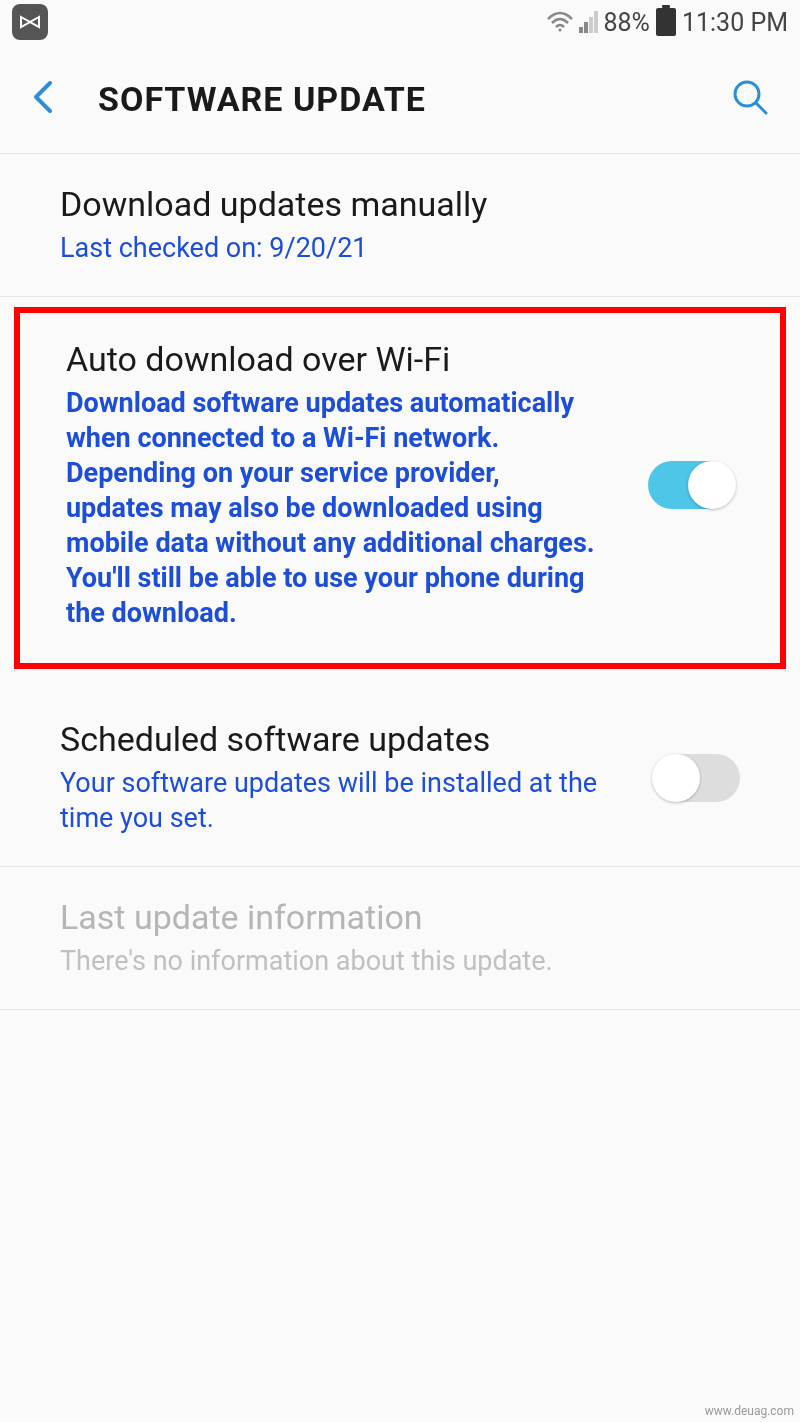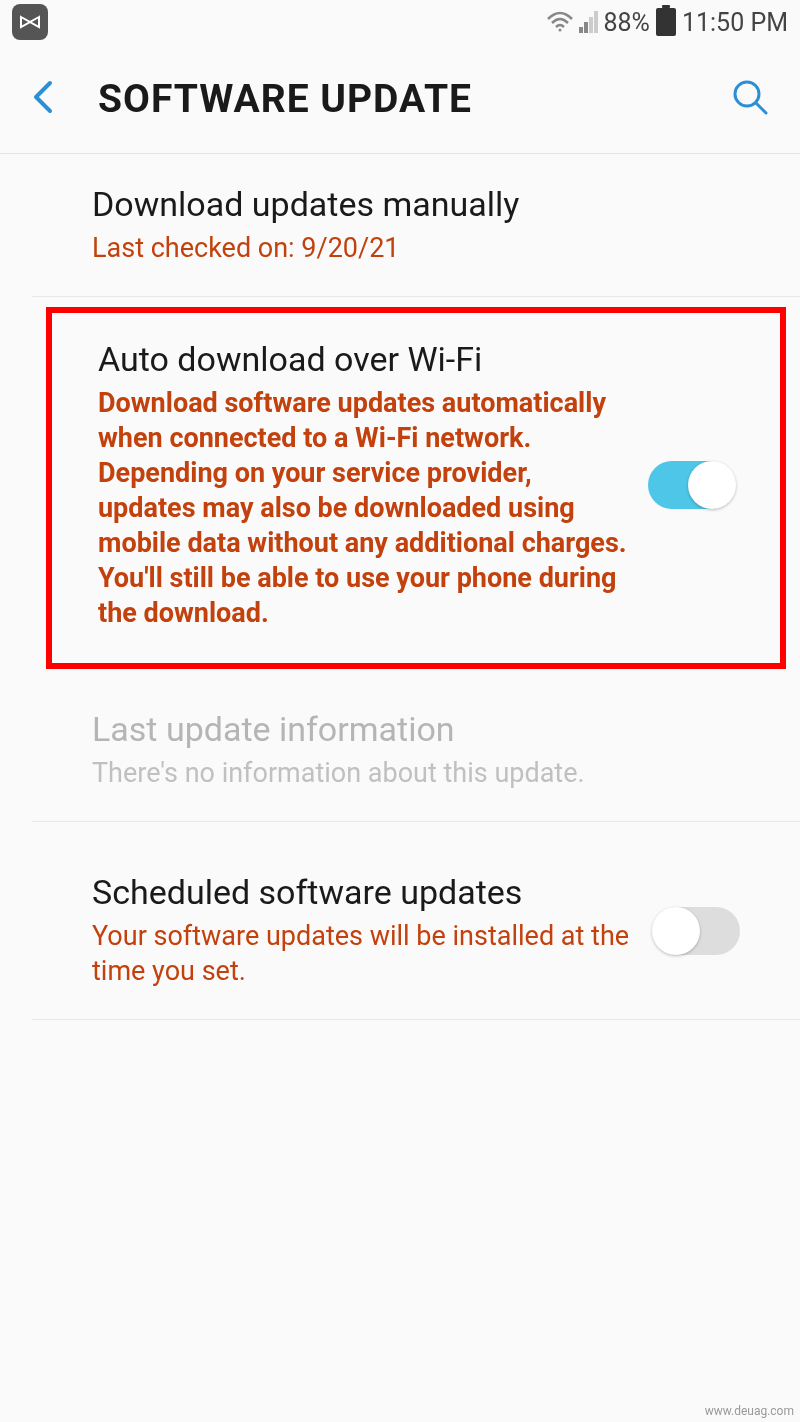--- a/index.html
+++ b/index.html
@@ -75,52 +75,51 @@
       padding: 0 30px;
       border-bottom: 1px solid #e5e5e5;
       background: #fafafa;
     }
     .back-btn {
       color: #2c8fd6;
       margin-right: 40px;
     }
     .header-title {
       flex: 1;
-      font-size: 39px;
+      font-size: 34px;
       font-weight: 700;
       letter-spacing: 1px;
       color: #1a1a1a;
     }
     .search-btn {
       color: #2c8fd6;
     }
     .content {
       padding: 0;
-      margin-left: 32px;
     }
     .setting-row {
       padding: 30px 60px 30px 60px;
       border-bottom: 1px solid #e8e8e8;
       display: flex;
       align-items: center;
       justify-content: space-between;
     }
     .setting-text {
       flex: 1;
       padding-right: 20px;
     }
     .setting-title {
       font-size: 34px;
       color: #1a1a1a;
       margin-bottom: 6px;
       line-height: 1.2;
     }
     .setting-subtitle {
       font-size: 27px;
-      color: #c2410c;
+      color: #1d4ed8;
       line-height: 1.3;
     }
     .highlighted {
       border: 6px solid #f00;
       margin: 10px 14px;
       padding: 26px 46px 32px 46px;
       border-bottom: 6px solid #f00;
     }
     .highlighted .setting-subtitle {
       max-width: 530px;
@@ -202,21 +201,21 @@
     <div class="signal-icon">
       <div class="signal-bar" style="height:6px;"></div>
       <div class="signal-bar" style="height:11px;"></div>
       <div class="signal-bar" style="height:16px;background:#ccc;"></div>
       <div class="signal-bar" style="height:22px;background:#ccc;"></div>
     </div>
     <span>88%</span>
     <div class="battery">
         <div class="battery-fill"></div>
       </div>
-    <span>11:50 PM</span>
+    <span>11:30 PM</span>
   </div>
 </div>
 
 <div class="header">
   <div class="back-btn">
     <svg width="28" height="40" viewBox="0 0 28 40">
       <path d="M20 6 L6 20 L20 34" stroke="#2c8fd6" stroke-width="4" fill="none" stroke-linecap="round" stroke-linejoin="round"></path>
     </svg>
   </div>
   <div class="header-title">SOFTWARE UPDATE</div>
@@ -240,32 +239,32 @@
   <div class="setting-row highlighted">
     <div class="setting-text">
       <div class="setting-title">Auto download over Wi-Fi</div>
       <div class="setting-subtitle">Download software updates automatically when connected to a Wi-Fi network. Depending on your service provider, updates may also be downloaded using mobile data without any additional charges. You'll still be able to use your phone during the download.</div>
     </div>
     <div class="toggle toggle-on">
       <div class="toggle-knob"></div>
     </div>
   </div>
 
+  <div class="setting-row row-after-highlight">
+    <div class="setting-text">
+      <div class="setting-title">Scheduled software updates</div>
+      <div class="setting-subtitle">Your software updates will be installed at the time you set.</div>
+    </div>
+    <div class="toggle toggle-off">
+      <div class="toggle-knob"></div>
+    </div>
+  </div>
+
   <div class="setting-row disabled">
     <div class="setting-text">
       <div class="setting-title">Last update information</div>
       <div class="setting-subtitle">There's no information about this update.</div>
     </div>
   </div>
 
-  <div class="setting-row row-after-highlight">
-    <div class="setting-text">
-      <div class="setting-title">Scheduled software updates</div>
-      <div class="setting-subtitle">Your software updates will be installed at the time you set.</div>
-    </div>
-    <div class="toggle toggle-off">
-      <div class="toggle-knob"></div>
-    </div>
-  </div>
-
 </div>
 
 <div class="watermark">www.deuag.com</div>
 
 </body></html>

